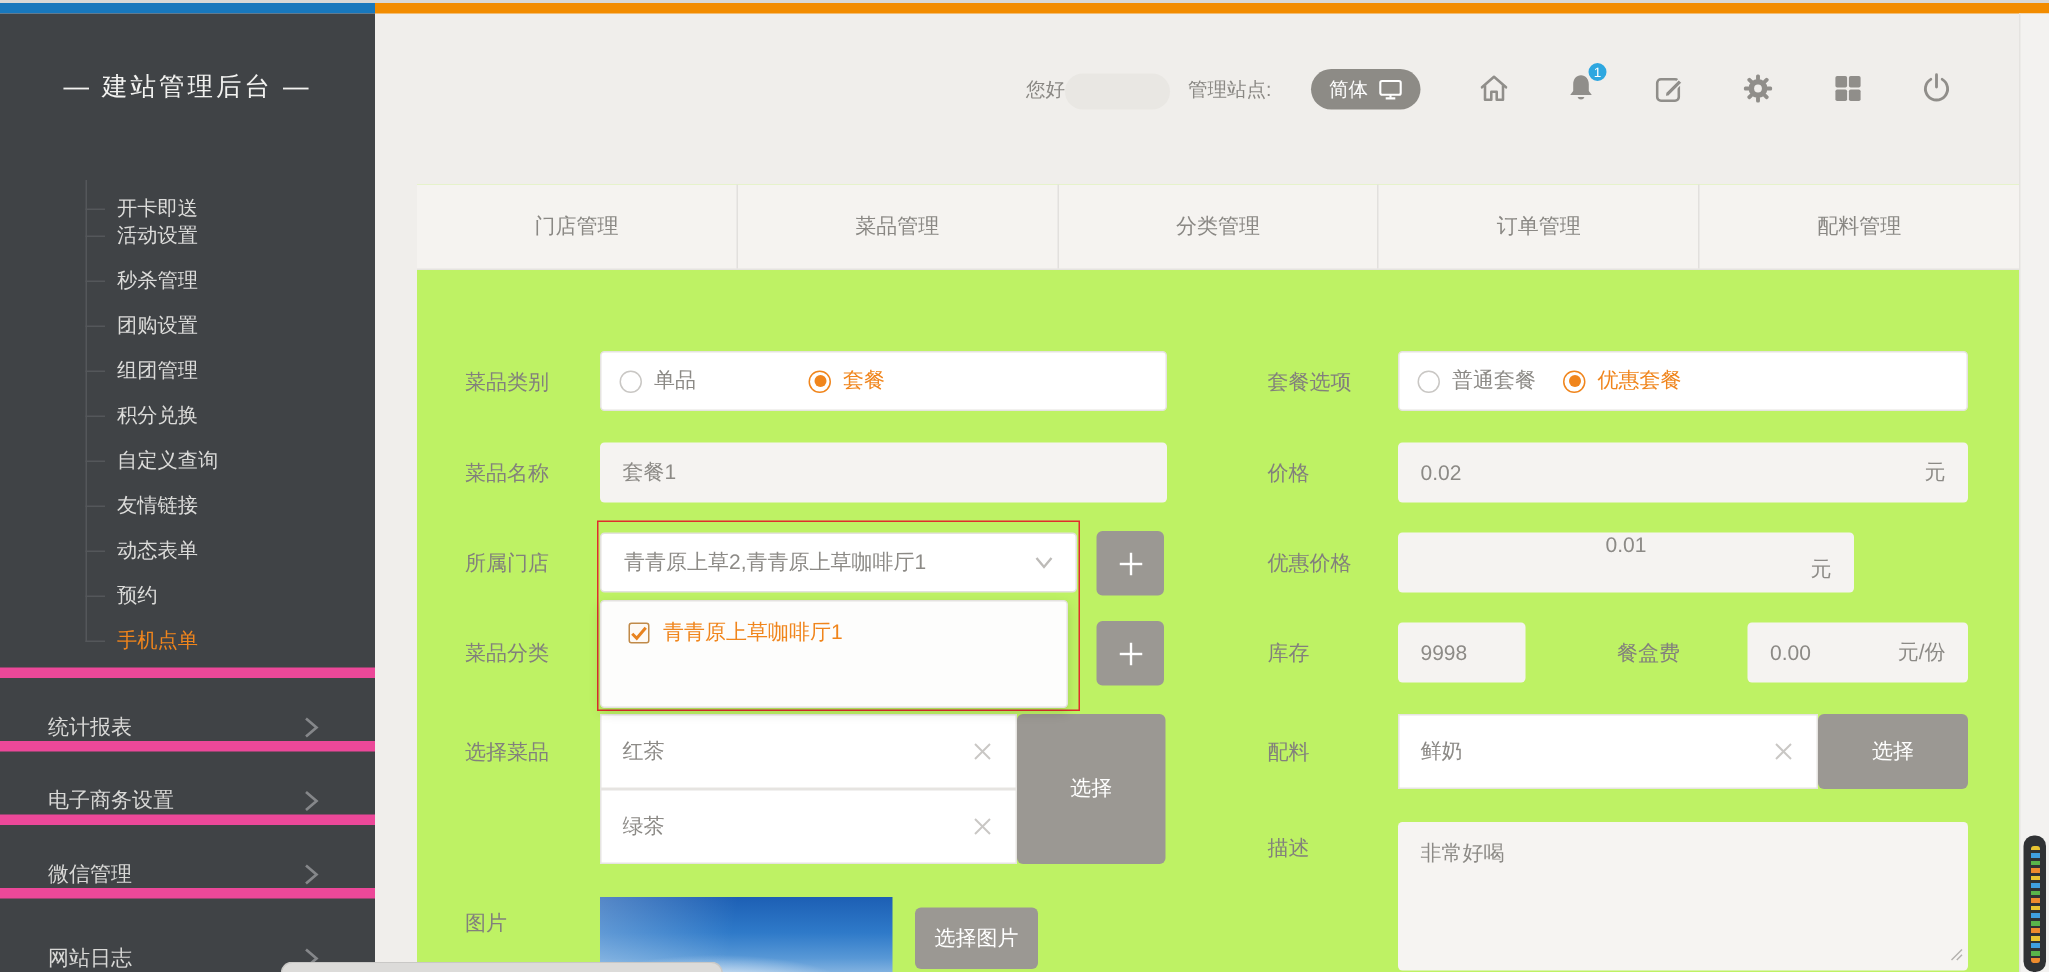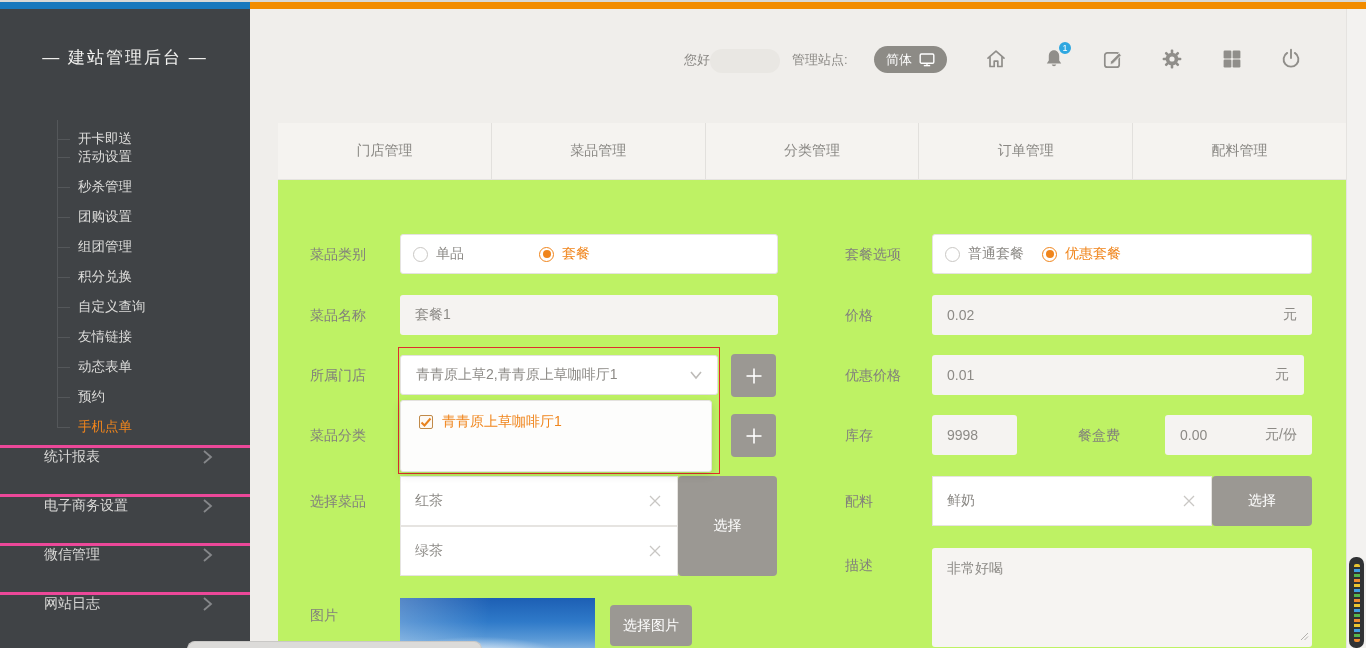--- a/index.html
+++ b/index.html
@@ -13,22 +13,22 @@
   .toporange{left:250px;top:2px;width:1116px;height:7px;background:#f28c00;}
   
   .sidebar{left:0;top:9px;width:250px;height:639px;background:#404346;}
   .sb-title{left:0;top:37px;width:250px;text-align:center;color:#f2f2f0;
             font-size:17px;letter-spacing:2px;}
   .menu-item{position:absolute;left:0;width:250px;height:30px;line-height:30px;
              padding-left:78px;font-size:13.5px;color:#dcdcda;cursor:pointer;}
   .menu-item.active{color:#f0851c;}
   .treeline{left:57px;top:111px;width:1px;height:308px;background:#54575a;}
   .tick{position:absolute;left:57px;top:15px;width:13px;height:1px;background:#54575a;}
-  .group{position:absolute;left:0;width:250px;height:49px;border-top:3px solid #ec4899;
-         display:flex;align-items:flex-start;padding-left:44px;cursor:pointer;}
+  .group{position:absolute;left:0;width:250px;height:49px;border-top:7px solid #ec4899;
+         display:flex;align-items:flex-end;padding-left:32px;cursor:pointer;}
   .group-label{font-size:14px;color:#d8d8d6;flex:1;}
   .group-chev{margin-right:36px;display:flex;}
   
   .htext{font-size:13px;color:#8a8884;height:16px;line-height:16px;}
   .redacted{left:710px;top:49px;width:70px;height:24px;border-radius:12px;background:#e9e7e3;}
   .langpill{left:874px;top:46px;width:73px;height:27px;border-radius:13.5px;background:#8d8b86;
             display:flex;align-items:center;justify-content:center;gap:7px;color:#fff;
             font-size:13px;cursor:pointer;}
   .hicon{width:26px;height:26px;display:flex;align-items:center;justify-content:center;cursor:pointer;}
   .badge{left:1057px;top:40px;width:16px;height:16px;border-radius:50%;background:#2ea7e0;
@@ -347,21 +347,21 @@
       </div>
     </div>
 
     <div class="flabel" style="left:567px;top:182px;">价格</div>
     <div class="grayinput" style="left:654px;top:172px;width:380px;height:40px;">
       <span>0.02</span>
       <span class="unit">元</span>
     </div>
 
     <div class="flabel" style="left:567px;top:242px;">优惠价格</div>
-    <div class="grayinput" style="left:654px;top:232px;width:372px;height:40px;">
+    <div class="grayinput" style="left:654px;top:232px;width:304px;height:40px;flex-direction:column;">
       <span>0.01</span>
       <span class="unit">元</span>
     </div>
 
     <div class="flabel" style="left:567px;top:302px;">库存</div>
     <div class="grayinput" style="left:654px;top:292px;width:85px;height:40px;">9998</div>
     <div class="flabel" style="left:800px;top:302px;">餐盒费</div>
     <div class="grayinput" style="left:887px;top:292px;width:147px;height:40px;">
       <span>0.00</span>
       <span class="unit">元/份</span>

